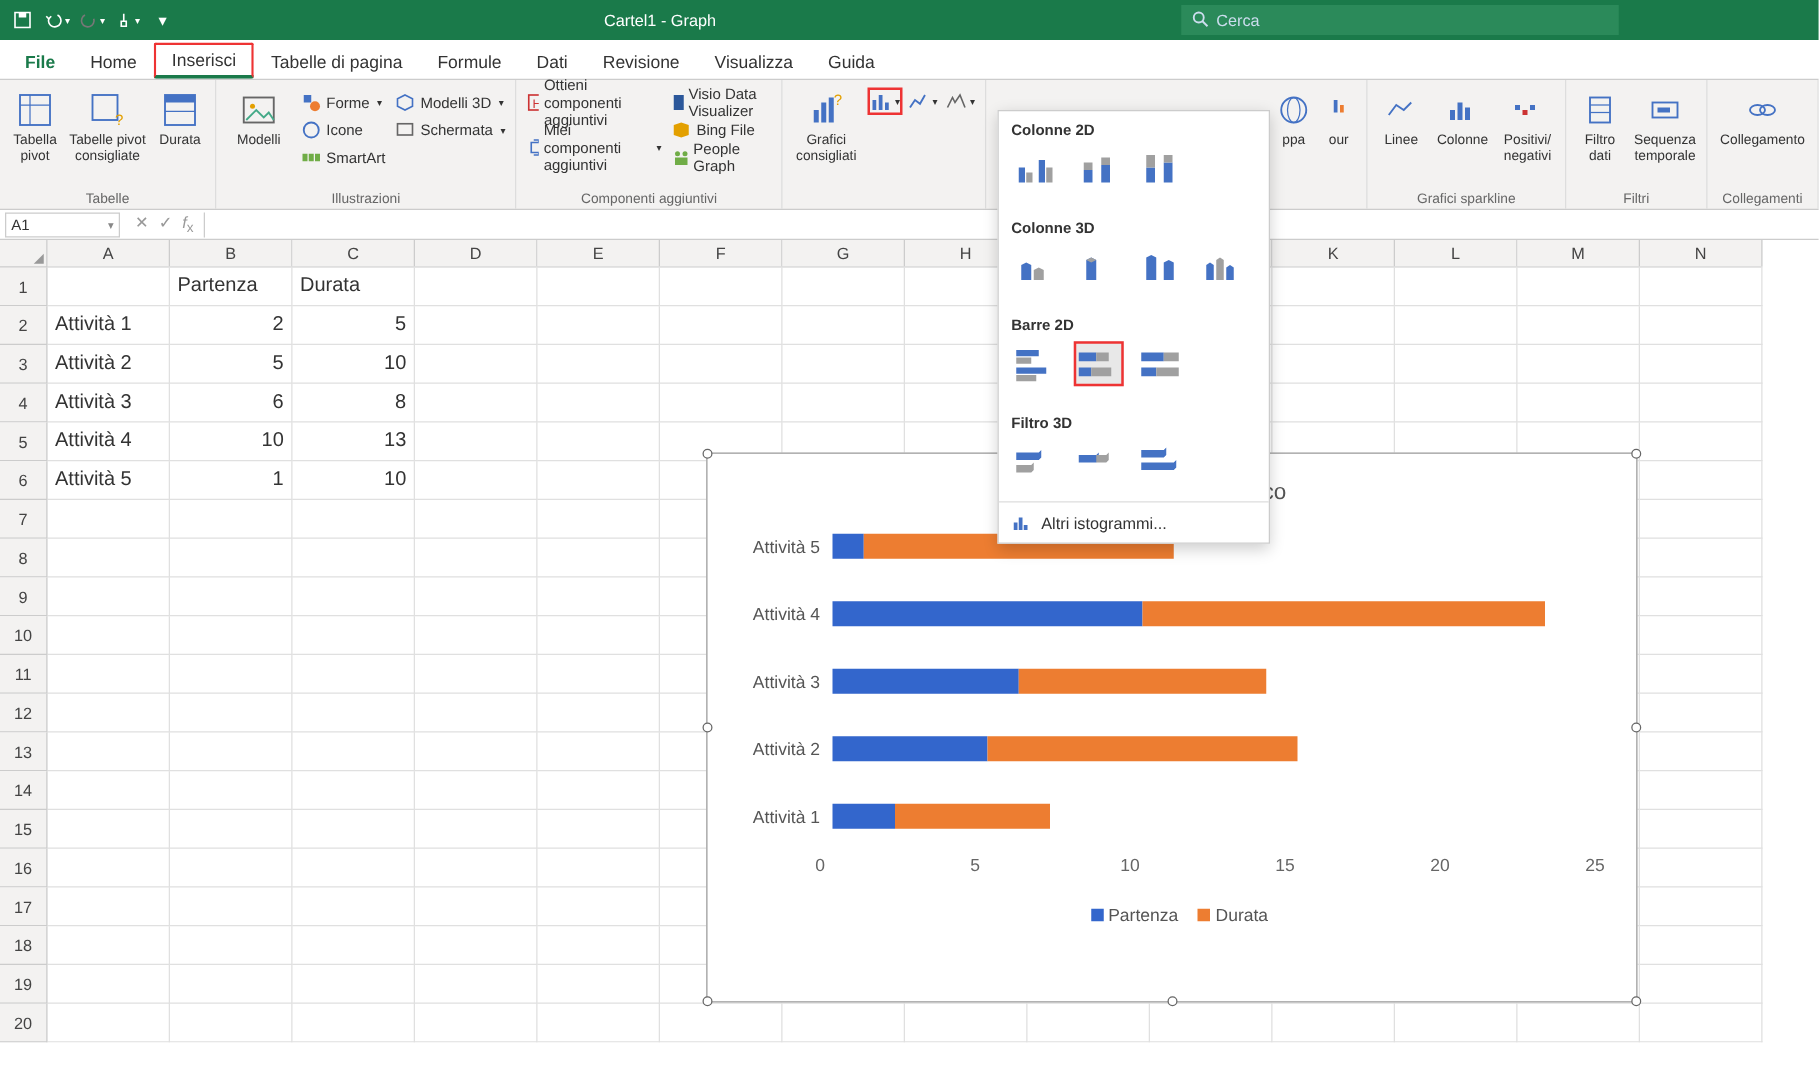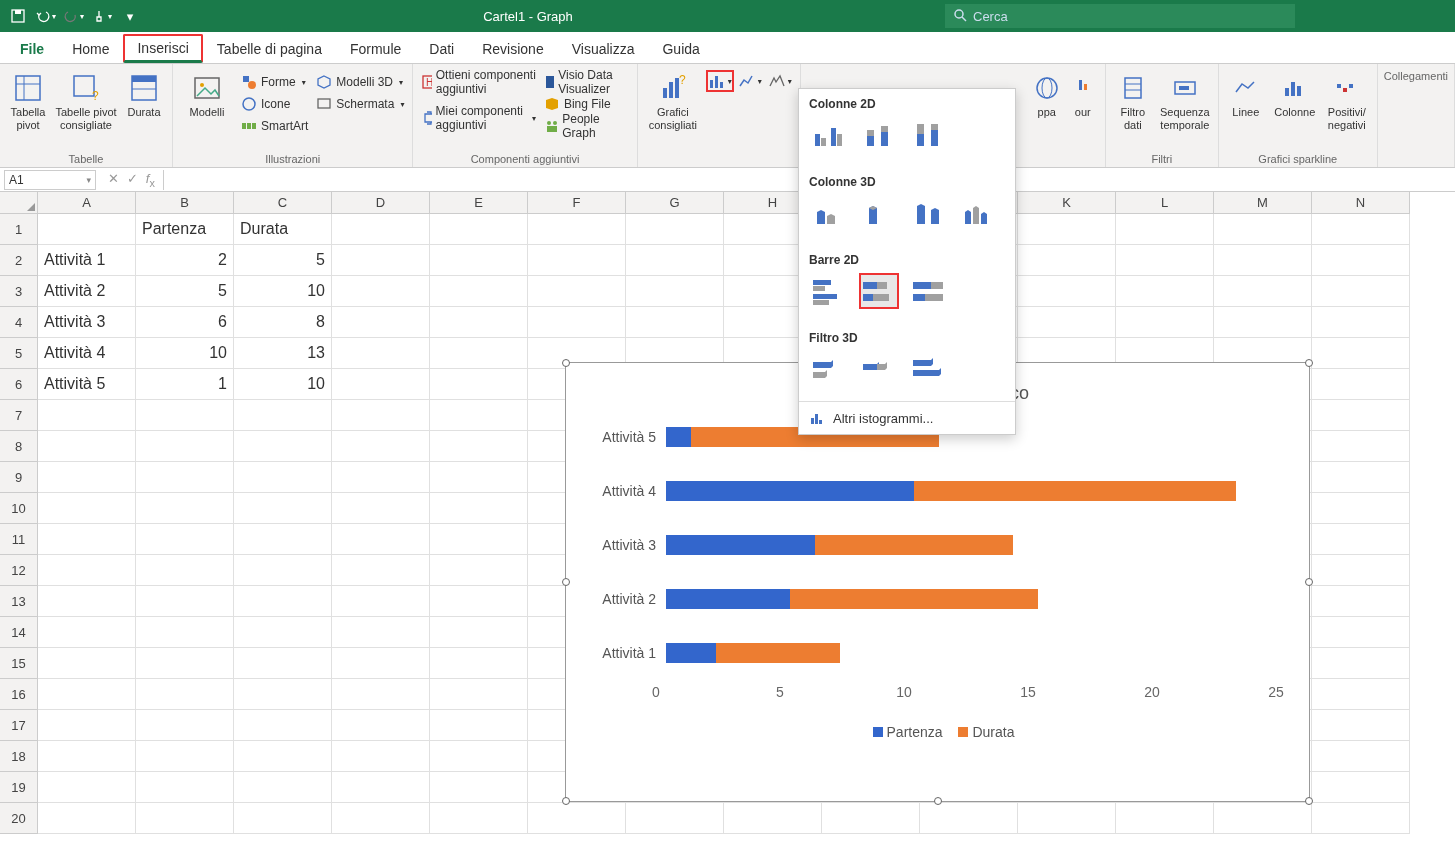--- a/index.html
+++ b/index.html
@@ -329,20 +329,54 @@
           </div>
         <div class="lbl">our</div>
       </div>
     </div>
   </div>
 
   <div class="rgroup">
     <div class="rgroup-body">
       <div class="big-btn" style="width:42px">
         <div class="icon">
+            <svg width="24" height="20">
+              <path d="M2 14 L8 6 L14 10 L20 4" fill="none" stroke="#4472c4" stroke-width="1.5"></path>
+            </svg>
+          </div>
+        <div class="lbl">Linee</div>
+      </div>
+      <div class="big-btn" style="width:48px">
+        <div class="icon">
+            <svg width="24" height="20">
+              <rect x="2" y="10" width="4" height="8" fill="#4472c4"></rect>
+              <rect x="8" y="4" width="4" height="14" fill="#4472c4"></rect>
+              <rect x="14" y="8" width="4" height="10" fill="#4472c4"></rect>
+            </svg>
+          </div>
+        <div class="lbl">Colonne</div>
+      </div>
+      <div class="big-btn" style="width:48px">
+        <div class="icon">
+            <svg width="24" height="20">
+              <rect x="2" y="6" width="4" height="4" fill="#4472c4"></rect>
+              <rect x="8" y="10" width="4" height="4" fill="#c33"></rect>
+              <rect x="14" y="6" width="4" height="4" fill="#4472c4"></rect>
+            </svg>
+          </div>
+        <div class="lbl">Positivi/ negativi</div>
+      </div>
+    </div>
+    <div class="rgroup-label">Grafici sparkline</div>
+  </div>
+
+  <div class="rgroup">
+    <div class="rgroup-body">
+      <div class="big-btn" style="width:42px">
+        <div class="icon">
             <svg width="24" height="24">
               <rect x="4" y="2" width="16" height="20" fill="none" stroke="#4472c4" stroke-width="1.5"></rect>
               <line x1="4" y1="8" x2="20" y2="8" stroke="#4472c4"></line>
               <line x1="4" y1="14" x2="20" y2="14" stroke="#4472c4"></line>
             </svg>
           </div>
         <div class="lbl">Filtro dati</div>
       </div>
       <div class="big-btn" style="width:54px">
         <div class="icon">
@@ -352,53 +386,30 @@
             </svg>
           </div>
         <div class="lbl">Sequenza temporale</div>
       </div>
     </div>
     <div class="rgroup-label">Filtri</div>
   </div>
 
   <div class="rgroup">
     <div class="rgroup-body">
-      <div class="big-btn" style="width:42px">
-        <div class="icon">
-            <svg width="24" height="20">
-              <path d="M2 14 L8 6 L14 10 L20 4" fill="none" stroke="#4472c4" stroke-width="1.5"></path>
-            </svg>
-          </div>
-        <div class="lbl">Linee</div>
-      </div>
-      <div class="big-btn" style="width:48px">
-        <div class="icon">
-            <svg width="24" height="20">
-              <rect x="2" y="10" width="4" height="8" fill="#4472c4"></rect>
-              <rect x="8" y="4" width="4" height="14" fill="#4472c4"></rect>
-              <rect x="14" y="8" width="4" height="10" fill="#4472c4"></rect>
-            </svg>
-          </div>
-        <div class="lbl">Colonne</div>
-      </div>
-      <div class="big-btn" style="width:48px">
-        <div class="icon">
-            <svg width="24" height="20">
-              <rect x="2" y="6" width="4" height="4" fill="#4472c4"></rect>
-              <rect x="8" y="10" width="4" height="4" fill="#c33"></rect>
-              <rect x="14" y="6" width="4" height="4" fill="#4472c4"></rect>
-            </svg>
-          </div>
-        <div class="lbl">Positivi/ negativi</div>
-      </div>
-    </div>
-    <div class="rgroup-label">Grafici sparkline</div>
-  </div>
-
-  <div class="rgroup">
+      <div class="big-btn" style="width:76px">
+        <div class="icon">
+            <svg width="28" height="20">
+              <ellipse cx="10" cy="10" rx="6" ry="4" fill="none" stroke="#4472c4" stroke-width="1.5"></ellipse>
+              <ellipse cx="18" cy="10" rx="6" ry="4" fill="none" stroke="#4472c4" stroke-width="1.5"></ellipse>
+            </svg>
+          </div>
+        <div class="lbl">Collegamento</div>
+      </div>
+    </div>
     <div class="rgroup-label">Collegamenti</div>
   </div>
 </div>
 
 <div class="fbar">
   <div class="namebox">
     <span>A1</span>
     <span style="font-size:9px;color:#888">▾</span>
   </div>
   <div class="fx-controls">

